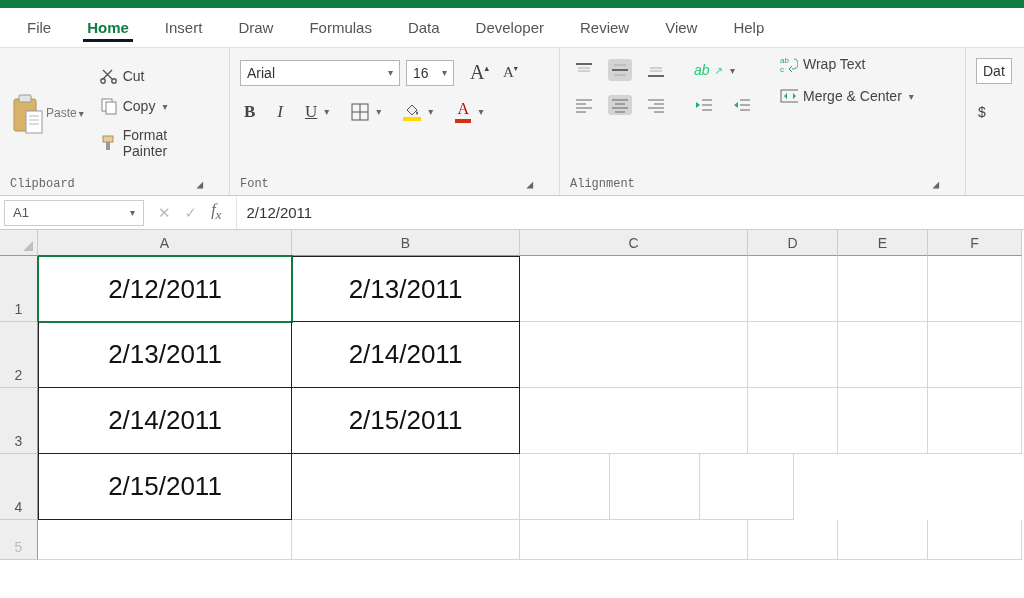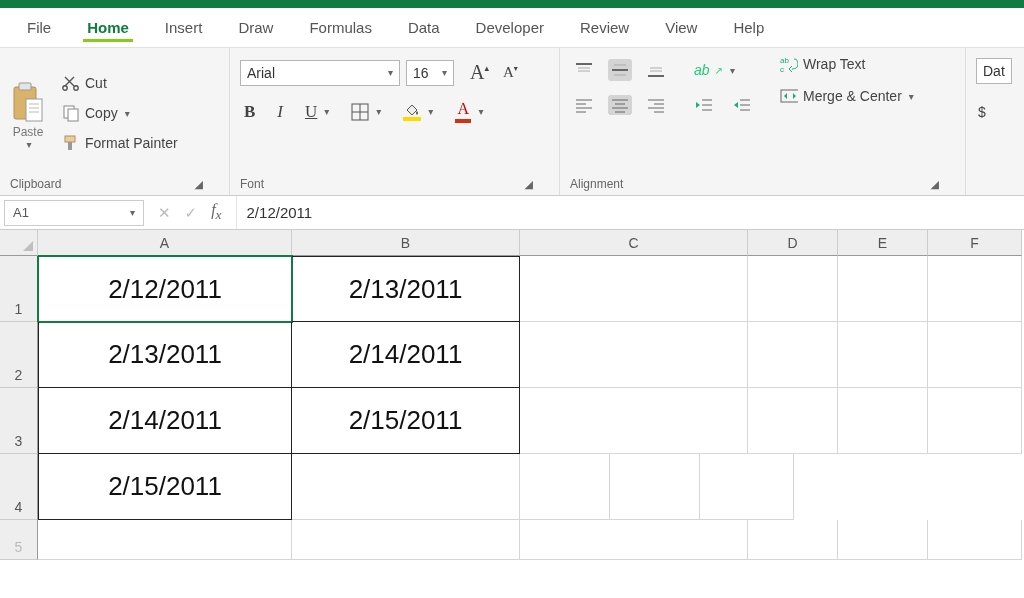--- a/index.html
+++ b/index.html
@@ -28,21 +28,21 @@
     gap: 28px;
   }
   .tab {
     font-size: 15px;
     color: #555;
     padding: 6px 4px;
     cursor: pointer;
   }
   .tab.active {
     color: #107c41;
-    border-bottom: 3px solid #84cc16;
+    border-bottom: 3px solid #0f172a;
     font-weight: 600;
     padding-bottom: 3px;
   }
   .tab:first-child { margin-left: 10px; }
 
   
   .ribbon {
     display: flex;
     background: #f5f5f5;
     border-bottom: 1px solid #ccc;
@@ -57,20 +57,21 @@
   .group-body { flex: 1; display: flex; }
   .group-label {
     text-align: center;
     font-size: 12px;
     color: #666;
     padding: 3px 16px 4px 0;
     display: flex;
     justify-content: center;
     align-items: center;
     gap: 60px;
+    font-family: Liberation Mono, monospace;
   }
   .launcher {
     font-size: 11px;
     color: #666;
     margin-left: auto;
   }
   .btn {
     display: flex;
     align-items: center;
     gap: 5px;
@@ -80,21 +81,21 @@
     border-radius: 3px;
     cursor: pointer;
   }
   .icon-box {
     width: 18px; height: 18px;
     display: inline-flex; align-items: center; justify-content: center;
   }
   .chev { font-size: 10px; color: #666; margin-left: 2px; }
 
   
-  .paste-col { display:flex; flex-direction:column; align-items:center; padding-right:6px; justify-content:center; }
+  .paste-col { display:flex; flex-direction:row; align-items:center; padding-right:6px; justify-content:center; }
   .paste-icon { width:36px; height:40px; margin-top:4px; }
   .paste-label { font-size:12px; color:#777; }
   .clip-right { display:flex; flex-direction:column; gap:6px; justify-content:center; padding-left:6px; }
 
   
   .font-top { display:flex; gap:6px; align-items:center; margin-bottom:10px; margin-top:6px;}
   .select {
     background:#fff; border:1px solid #b5b5b5; height:26px; display:flex; align-items:center;
     padding:0 6px; font-size:14px; color:#333; 
   }

